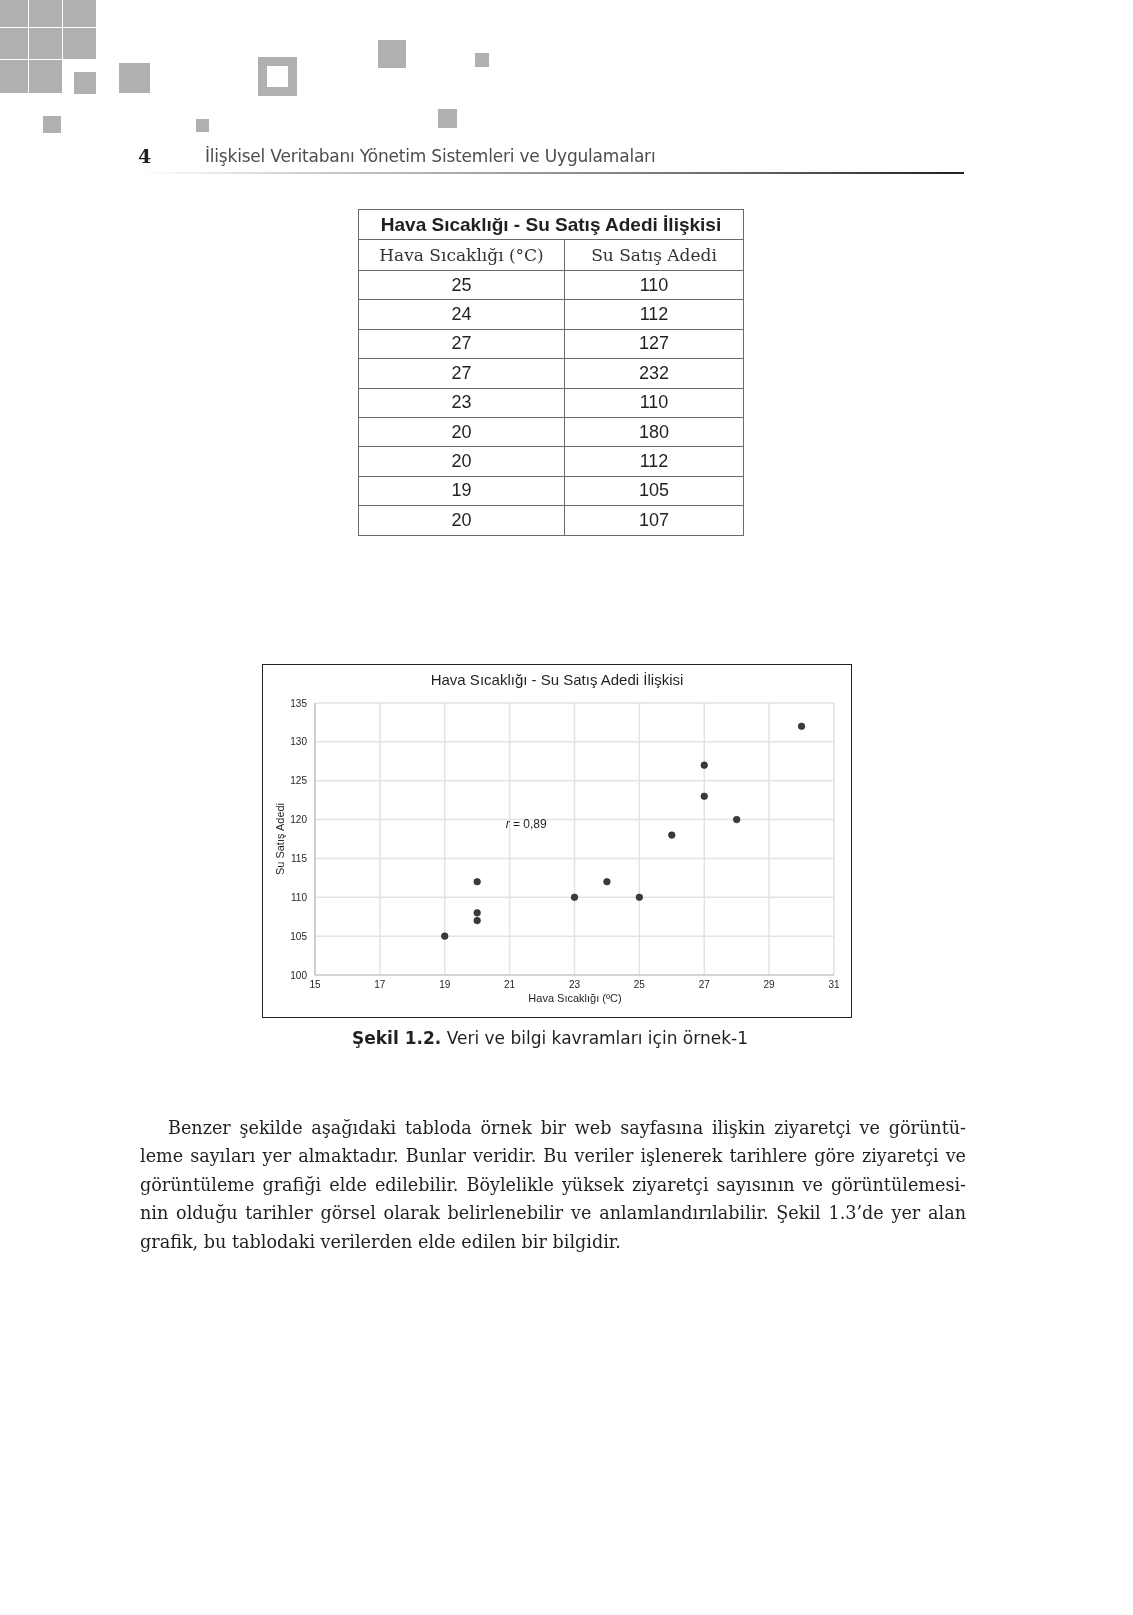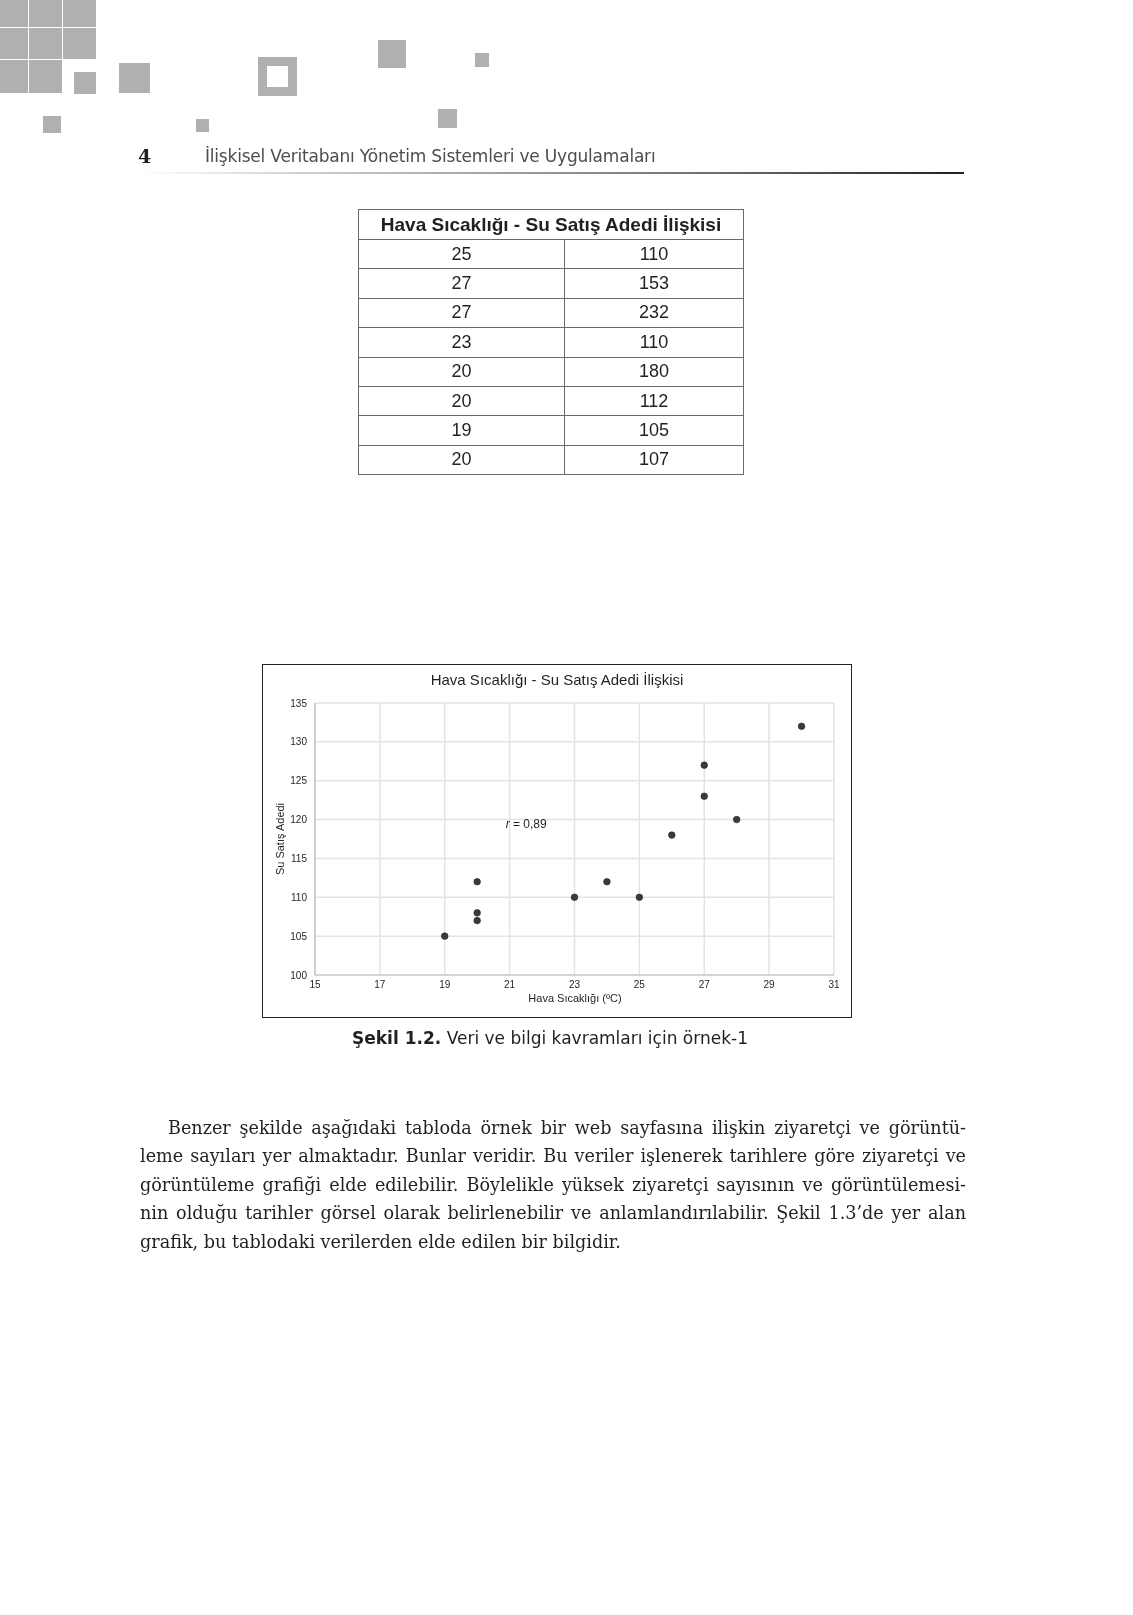--- a/index.html
+++ b/index.html
@@ -54,29 +54,37 @@
   <span class="page-number">4</span>
   <span class="book-title">İlişkisel Veritabanı Yönetim Sistemleri ve Uygulamaları</span>
   <div class="head-rule"></div>
 </div>
 
 <table class="data-table">
   <thead>
     <tr>
       <th class="tbl-title" colspan="2">Hava Sıcaklığı - Su Satış Adedi İlişkisi</th>
     </tr>
+    <tr>
+      <th class="tbl-head col1">Hava Sıcaklığı (°C)</th>
+      <th class="tbl-head">Su Satış Adedi</th>
+    </tr>
   </thead>
   <tbody id="table-body">
       <tr>
         <td class="tbl-cell col1">25</td>
         <td class="tbl-cell">110</td>
       </tr>
       <tr>
+        <td class="tbl-cell col1">24</td>
+        <td class="tbl-cell">112</td>
+      </tr>
+      <tr>
         <td class="tbl-cell col1">27</td>
-        <td class="tbl-cell">153</td>
+        <td class="tbl-cell">127</td>
       </tr>
       <tr>
         <td class="tbl-cell col1">27</td>
         <td class="tbl-cell">232</td>
       </tr>
       <tr>
         <td class="tbl-cell col1">23</td>
         <td class="tbl-cell">110</td>
       </tr>
       <tr>

